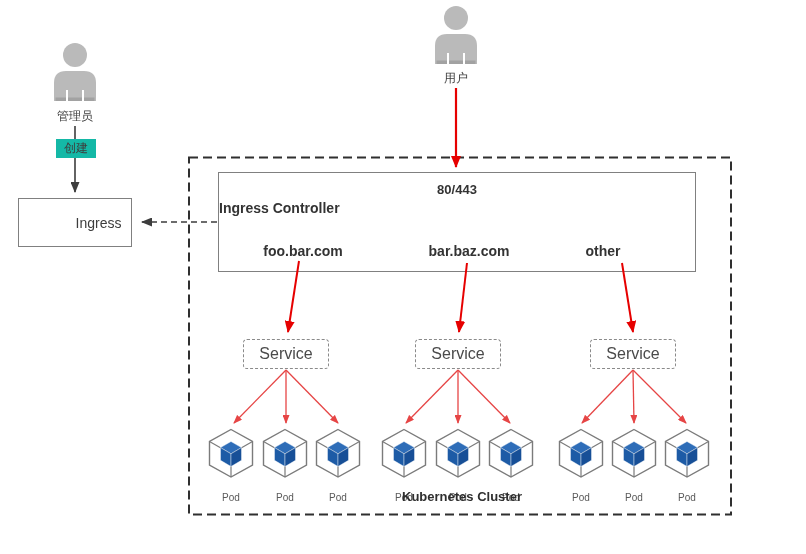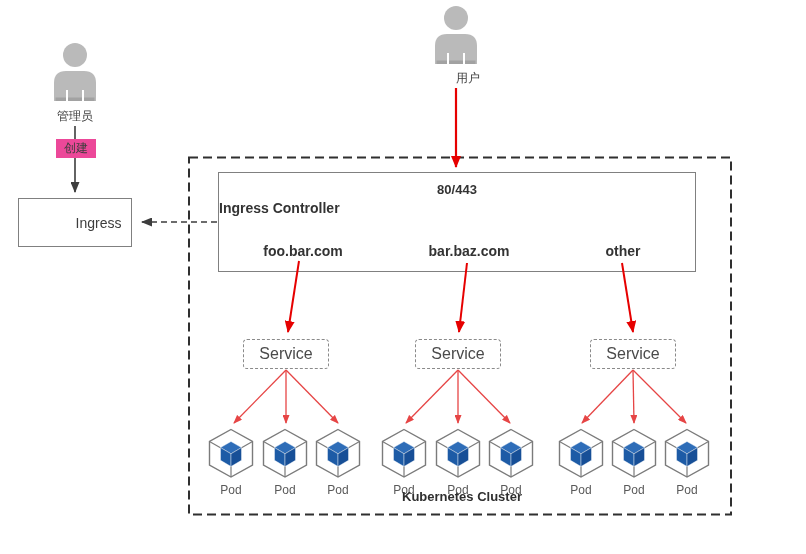--- a/index.html
+++ b/index.html
@@ -11,23 +11,23 @@
   .center-flex{display:flex;align-items:center;justify-content:center;}
   .label{position:absolute;text-align:center;font-size:12px;color:#3d3d3d;z-index:1;}
   .ingress-box{left:18px;top:198px;width:114px;height:49px;font-size:14px;padding-left:47px;}
   .controller-box{left:218px;top:172px;width:478px;height:100px;}
   .ctrl-port{position:absolute;top:9px;left:0;width:100%;text-align:center;font-weight:bold;font-size:13px;color:#333;}
   .ctrl-title{position:absolute;top:27px;left:0;width:100%;text-align:left;font-weight:bold;font-size:14px;color:#333;}
   .host{position:absolute;top:70px;transform:translateX(-50%);font-weight:bold;font-size:14px;color:#333;white-space:nowrap;}
   .service-box{position:absolute;width:86px;height:30px;background:#fff;border:1.4px dashed #8a8a8a;
     border-radius:4px;box-sizing:border-box;z-index:1;font-size:16px;color:#4a4a4a;}
   .pod{position:absolute;width:46px;text-align:center;z-index:1;}
-  .pod-label{font-size:12px;color:#5a5a5a;margin-top:1px;}
+  .pod-label{font-size:10px;color:#5a5a5a;margin-top:10px;}
   .cluster-label{left:382px;top:489px;width:160px;font-weight:bold;font-size:13px;color:#2f2f2f;}
-  .create-label{left:56px;top:139px;width:40px;background:#ec4899;z-index:3;padding:1px 0;}
+  .create-label{left:56px;top:139px;width:40px;background:#14b8a6;z-index:3;padding:1px 0;}
   .overlay{position:absolute;left:0;top:0;width:806px;height:554px;z-index:2;pointer-events:none;}
   .person{position:absolute;z-index:1;}
 </style>
 </head>
 <body>
 
 <div class="canvas">
 
   <svg class="person" style="left:52px;top:42px" width="46" height="60" viewBox="0 0 46 60">
     <circle cx="23" cy="13" r="12" fill="#bababa"></circle>
@@ -44,28 +44,28 @@
     <span>Ingress</span>
   </div>
 
   <svg class="person" style="left:433px;top:5px" width="46" height="60" viewBox="0 0 46 60">
     <circle cx="23" cy="13" r="12" fill="#bababa"></circle>
     <path d="M2,59 L2,41 Q2,29 14,29 L32,29 Q44,29 44,41 L44,59 Z" fill="#bababa"></path>
     <rect x="3.5" y="55.5" width="39" height="3.5" fill="#a2a2a2"></rect>
     <line x1="15" y1="48" x2="15" y2="59" stroke="#ffffff" stroke-width="2"></line>
     <line x1="31" y1="48" x2="31" y2="59" stroke="#ffffff" stroke-width="2"></line>
   </svg>
-  <div class="label" style="left:428px;top:70px;width:80px">用户</div>
+  <div class="label" style="left:416px;top:70px;width:80px">用户</div>
 
   <div class="box controller-box">
     <div class="ctrl-port">80/443</div>
     <div class="ctrl-title">Ingress Controller</div>
     <span class="host" style="left:84px">foo.bar.com</span>
     <span class="host" style="left:250px">bar.baz.com</span>
-    <span class="host" style="left:404px">other</span>
+    <span class="host" style="left:384px">other</span>
   </div>
 
   <div class="service-box center-flex" style="left:243px;top:339px">
     <span>Service</span>
   </div>
   <div class="service-box center-flex" style="left:415px;top:339px">
     <span>Service</span>
   </div>
   <div class="service-box center-flex" style="left:590px;top:339px">
     <span>Service</span>

